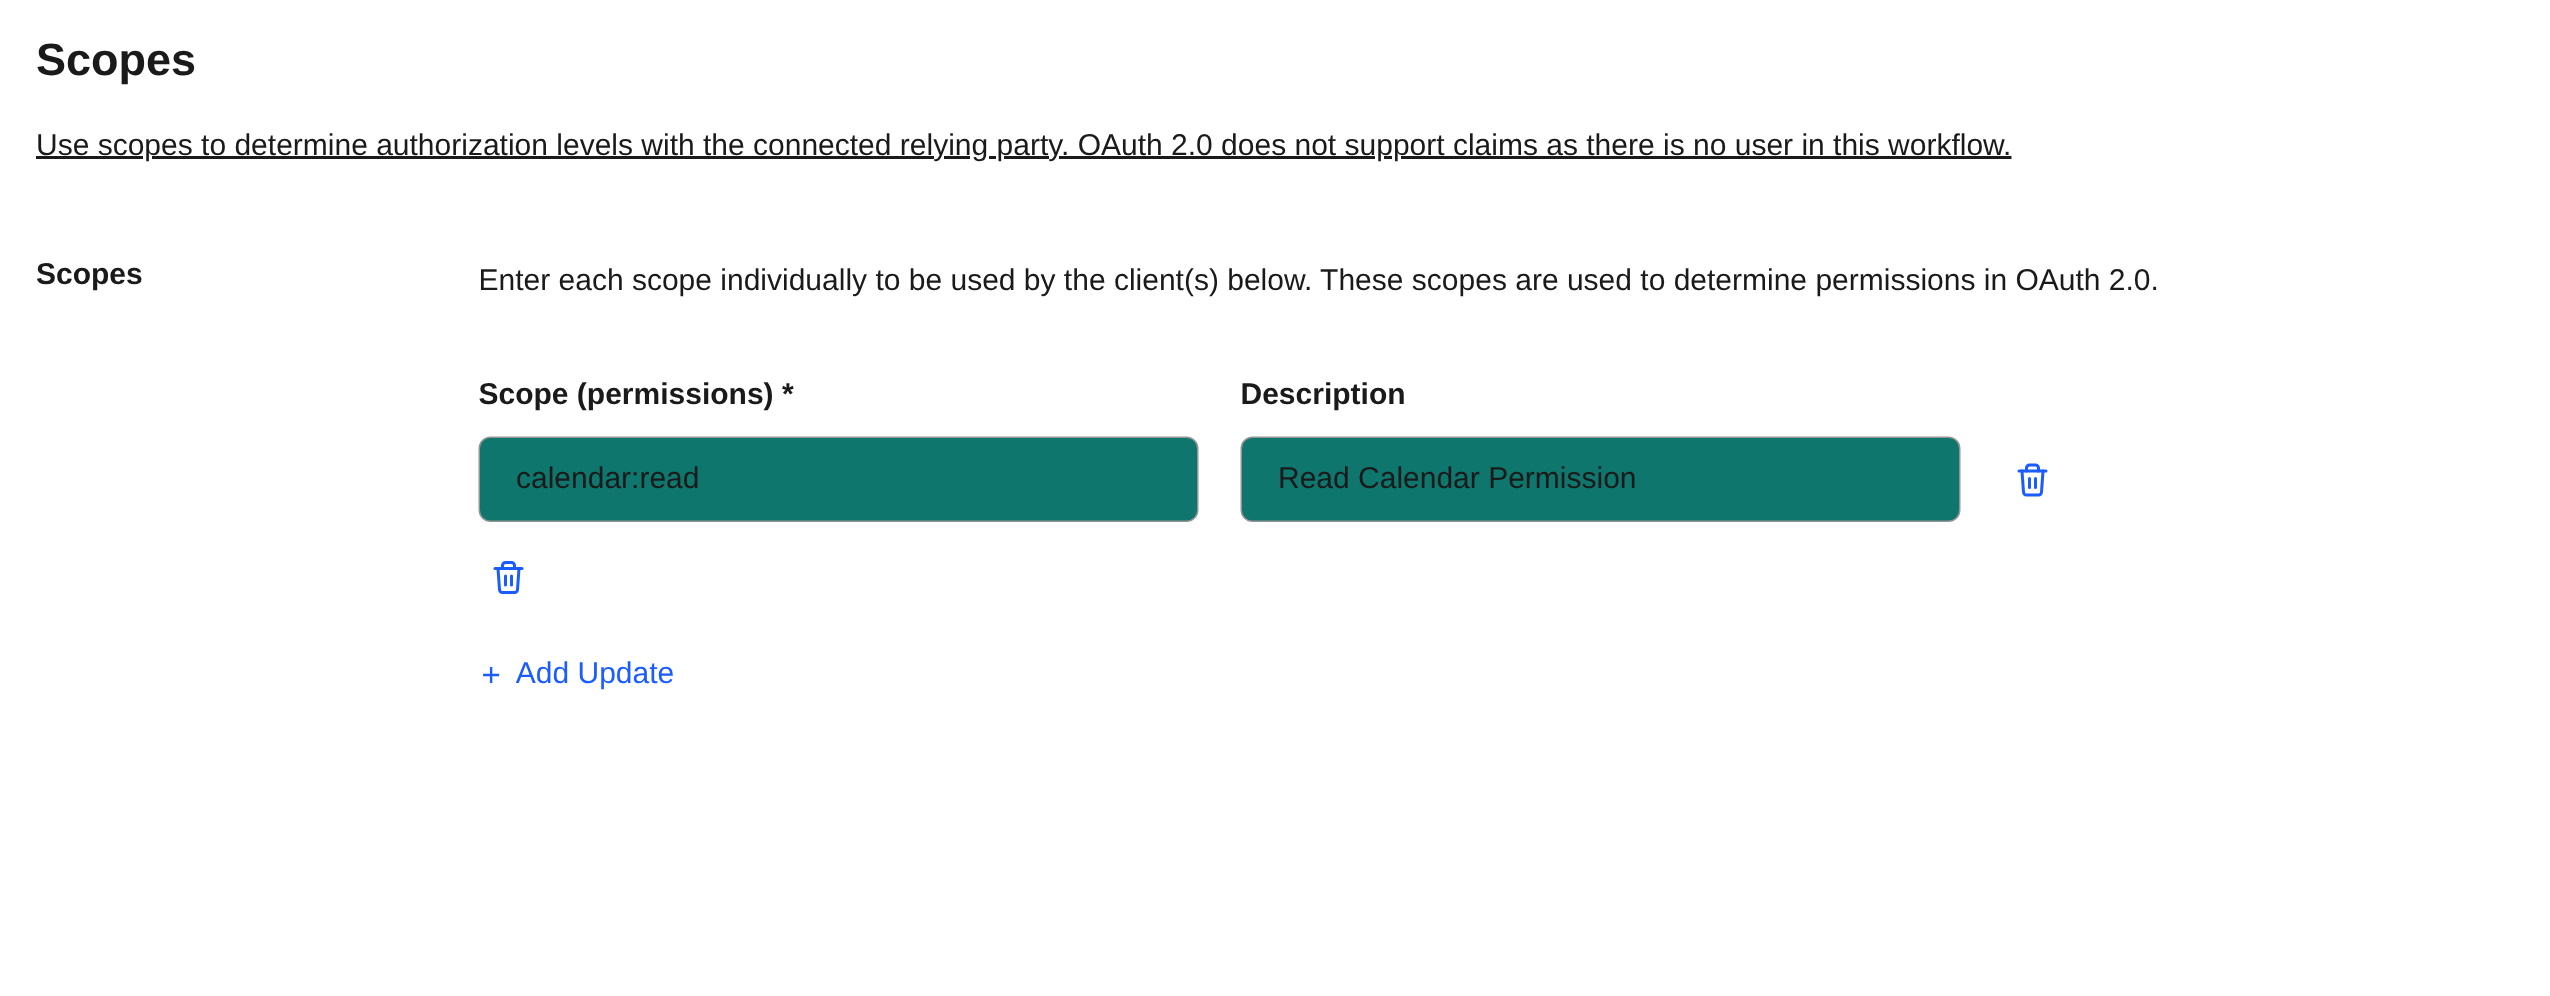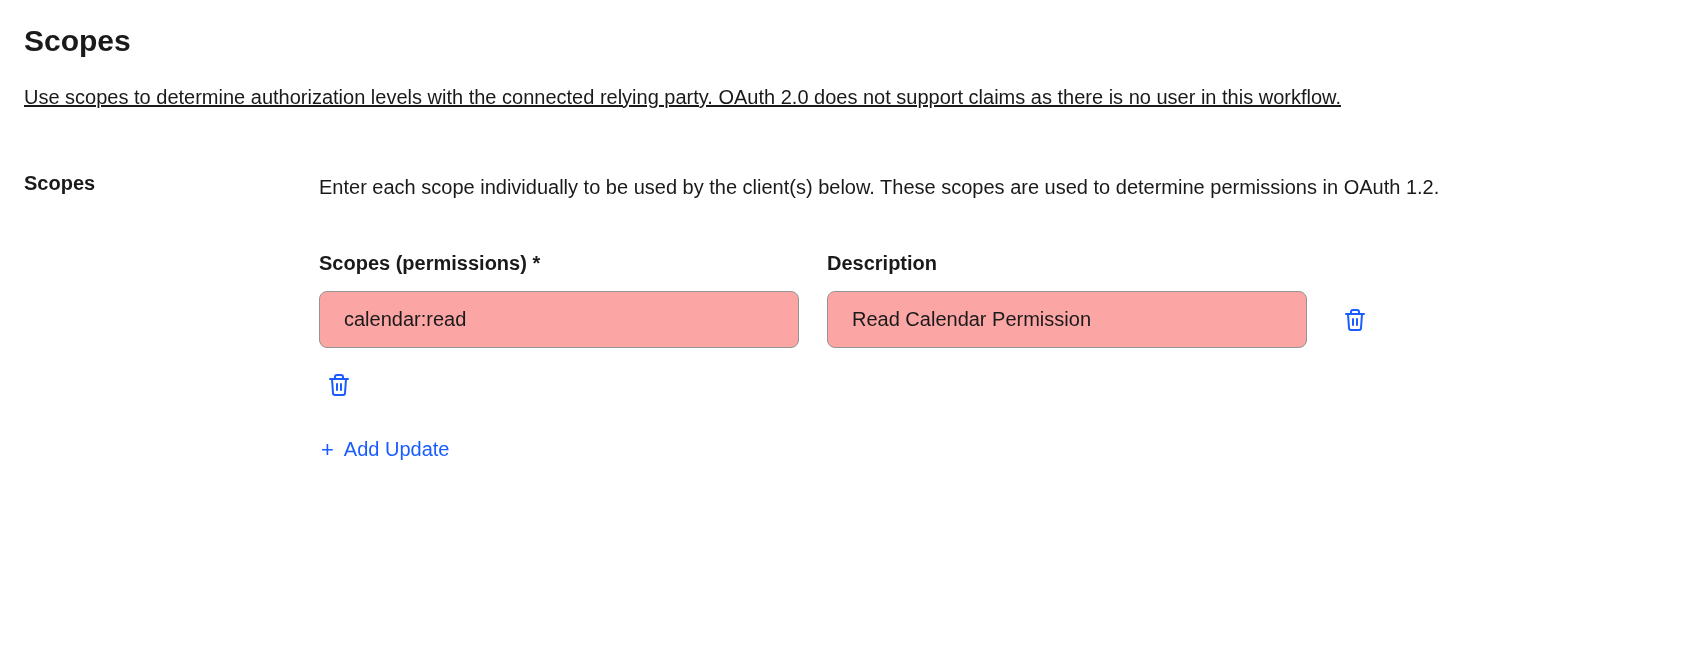--- a/index.html
+++ b/index.html
@@ -80,21 +80,21 @@
       margin-bottom: 20px;
       align-items: center;
     }
     .text-input {
       width: 100%;
       padding: 16px 24px;
       font-size: 20px;
       color: #1a1a1a;
       border: 1px solid #949494;
       border-radius: 8px;
-      background: #fca5a5;
+      background: #0f766e;
       font-family: inherit;
       outline: none;
     }
     .text-input::placeholder {
       color: #949494;
     }
     .trash-btn {
       background: none;
       border: none;
       padding: 4px;
@@ -130,25 +130,25 @@
   </style>
 </head>
 <body>
 
 <h1 class="page-title">Scopes</h1>
 <p class="page-subtitle">Use scopes to determine authorization levels with the connected relying party. OAuth 2.0 does not support claims as there is no user in this workflow.</p>
 
 <div class="form-section">
   <div class="form-left-label">Scopes</div>
   <div class="form-right">
-    <p class="field-description">Enter each scope individually to be used by the client(s) below. These scopes are used to determine permissions in OAuth 1.2.</p>
+    <p class="field-description">Enter each scope individually to be used by the client(s) below. These scopes are used to determine permissions in OAuth 2.0.</p>
 
     <div class="columns-header">
       <div class="col-scope">
-        <div class="column-label">Scopes (permissions) *</div>
+        <div class="column-label">Scope (permissions) *</div>
       </div>
       <div class="col-desc">
         <div class="column-label">Description</div>
       </div>
       <div class="col-action"></div>
     </div>
 
     <div class="scope-row">
       <div class="col-scope">
         <input type="text" class="text-input" value="calendar:read" style="">

